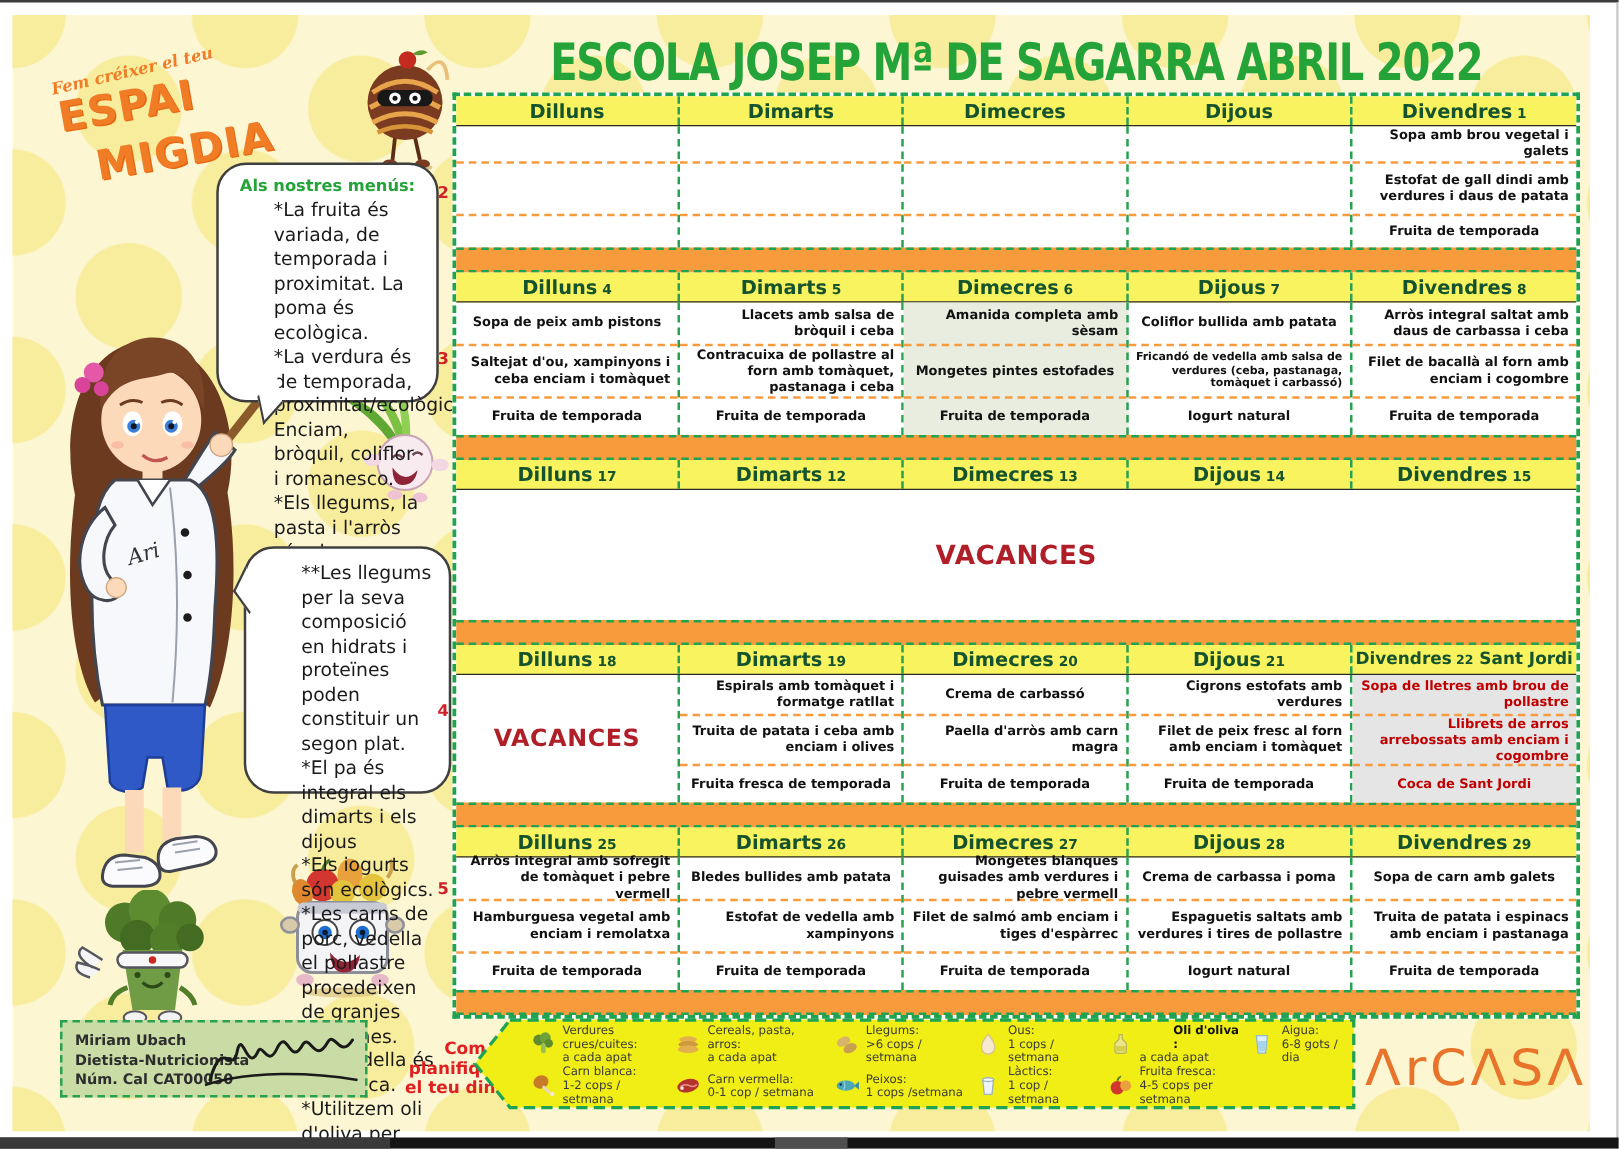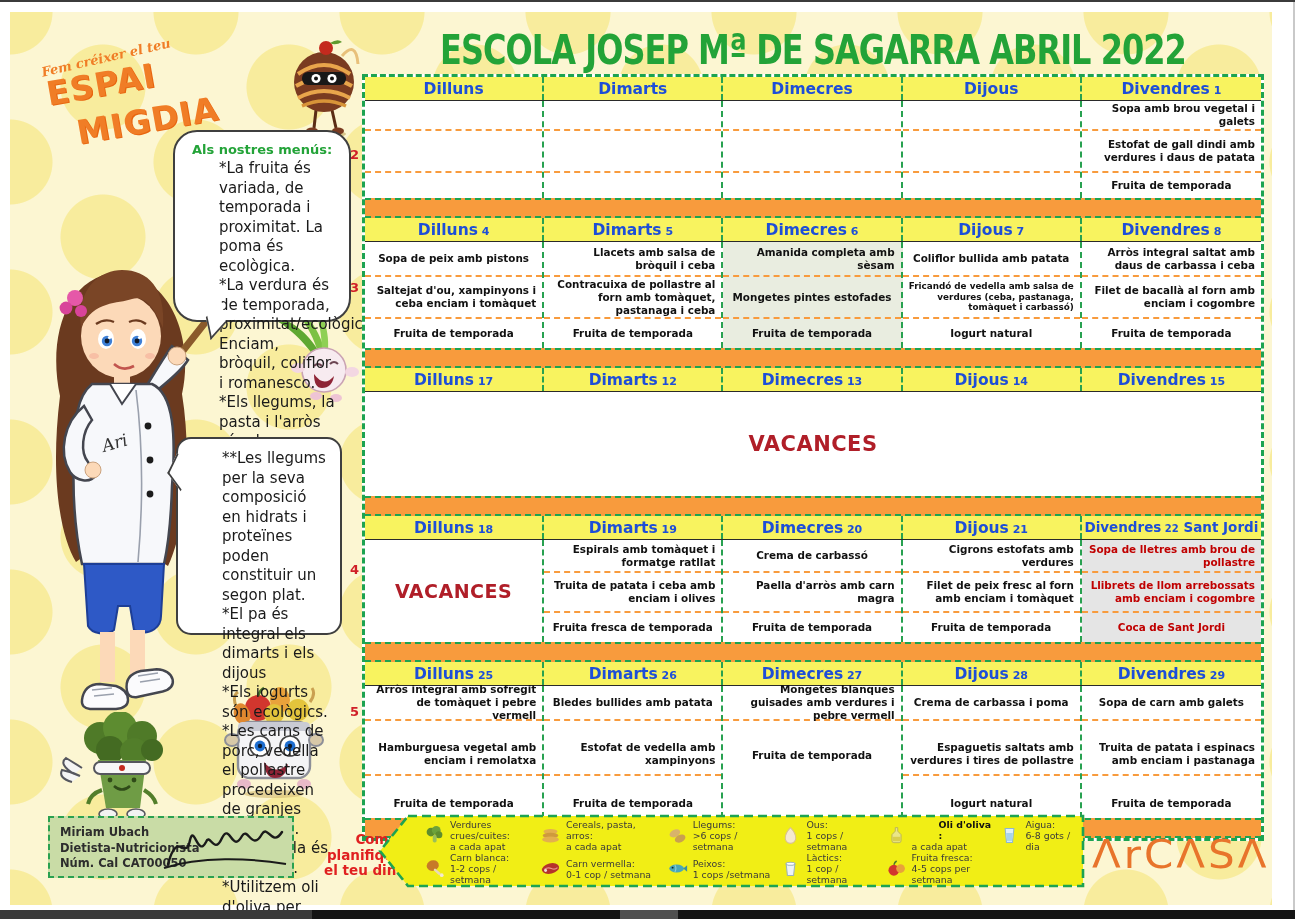--- a/index.html
+++ b/index.html
@@ -23,54 +23,54 @@
     font-family:"DejaVu Serif", serif;}
   .logo-line{position:absolute;color:#f07d26;font-weight:800;letter-spacing:1px;
     font-size:33px;transform:rotate(-10deg);line-height:1;text-shadow:1px 1px 0 #e8650f;}
   .logo-1{left:36px;top:56px;}
   .logo-2{left:66px;top:92px;}
 
   
   .bubble{position:absolute;background:#fff;border:2.5px solid #3f3f3f;border-radius:24px;
     padding:10px 12px 8px;box-sizing:border-box;z-index:4;}
   .bubble1{left:163px;top:118px;width:178px;height:192px;}
-  .bubble2{left:166px;top:425px;width:166px;height:198px;border-radius:15px;}
+  .bubble2{left:185px;top:425px;width:166px;height:198px;}
   .bubble-title{color:#23a338;font-size:13px;font-weight:800;text-align:center;margin-bottom:2px;}
   .bubble-line{font-size:15px;font-weight:normal;color:#1a1a1a;line-height:1.3;margin-left:32px;}
   .tail{position:absolute;width:20px;height:20px;background:#fff;z-index:3;}
   .tail1{left:30px;bottom:-11px;border-right:2.5px solid #3f3f3f;border-bottom:2.5px solid #3f3f3f;
     transform:rotate(60deg) skew(18deg,18deg);}
   .tail2{left:-10px;top:22px;border-left:2.5px solid #3f3f3f;border-bottom:2.5px solid #3f3f3f;
     transform:rotate(40deg) skew(14deg,14deg);}
 
   
   .character{position:absolute;z-index:2;}
 
   
   .menu-area{position:absolute;left:352px;top:14px;width:902px;z-index:5;}
   .page-title{height:48px;line-height:48px;text-align:center;color:#23a338;font-weight:800;
     font-size:33px;letter-spacing:-1px;transform:scale(0.97,1.25);white-space:nowrap;}
   .menu-grid{position:relative;border:3px dashed #1da351;background:#ffffff;}
   .week{position:relative;}
   .week-sep{height:16px;background:#f89b3d;border-top:2px dashed #1da351;border-bottom:2px dashed #1da351;}
   .day-header-row{display:grid;grid-template-columns:repeat(5,1fr);background:#f8f35f;
     border-bottom:1.5px solid #2a2a2a;}
-  .day-header{text-align:center;color:#1d4ed8;font-weight:800;font-size:15.5px;
+  .day-header{text-align:center;color:#14532d;font-weight:800;font-size:15.5px;
     padding:3px 2px 2px;border-right:2.5px dashed #28a150;white-space:nowrap;overflow:hidden;}
   .day-header:last-child{border-right:none;}
   .day-num{font-size:11px;}
   .day-header.tight{font-size:13.5px;}
   .day-header.tight .day-num{font-size:10px;}
   .week-body{display:grid;grid-template-columns:repeat(5,1fr);}
   .day-col{display:grid;border-right:2.5px dashed #28a150;}
   .day-col:last-child{border-right:none;}
   .w0 .day-col{grid-template-rows:30px 42px 25px;}
   .w1 .day-col{grid-template-rows:35px 42px 29px;}
   .w3 .day-col{grid-template-rows:33px 40px 29px;}
-  .w4 .day-col{grid-template-rows:35px 42px 29px;gap:13px;}
+  .w4 .day-col{grid-template-rows:35px 42px 29px;}
   .dish{display:flex;align-items:center;justify-content:center;text-align:right;
     padding:1px 6px;font-size:10.4px;font-weight:bold;color:#111;line-height:1.25;
     border-bottom:2.5px dashed #f89b3d;}
   .day-col .dish:last-child{border-bottom:none;}
   .day-col.sage{background:#e9ede0;}
   .day-col.peach{background:#e5e5e5;}
   .day-col.peach .dish{color:#c00000;}
   .day-col.vac-col{display:flex;align-items:center;justify-content:center;}
   .vacances-cell{font-size:19px;font-weight:800;color:#b01e28;letter-spacing:.5px;}
   .vacances-row{height:104px;display:flex;align-items:center;justify-content:center;
@@ -382,21 +382,21 @@
                 <div class="dish">Paella d'arròs amb carn magra</div>
                 <div class="dish">Fruita de temporada</div>
               </div>
               <div class="day-col">
                 <div class="dish">Cigrons estofats amb verdures</div>
                 <div class="dish">Filet de peix fresc al forn amb enciam i tomàquet</div>
                 <div class="dish">Fruita de temporada</div>
               </div>
               <div class="day-col peach">
                 <div class="dish">Sopa de lletres amb brou de pollastre</div>
-                <div class="dish">Llibrets de llom arrebossats amb enciam i cogombre</div>
+                <div class="dish">Llibrets de arros arrebossats amb enciam i cogombre</div>
                 <div class="dish">Coca de Sant Jordi</div>
               </div>
             </div>
           </div>
           <div class="week-sep"></div>
           <div class="week w4">
             <span class="week-marker">5</span>
             <div class="day-header-row">
               <div class="day-header"><span class="day-name">Dilluns</span><span class="day-num"> 25</span></div>
               <div class="day-header"><span class="day-name">Dimarts</span><span class="day-num"> 26</span></div>
@@ -410,20 +410,21 @@
                 <div class="dish">Hamburguesa vegetal amb enciam i remolatxa</div>
                 <div class="dish">Fruita de temporada</div>
               </div>
               <div class="day-col">
                 <div class="dish">Bledes bullides amb patata</div>
                 <div class="dish">Estofat de vedella amb xampinyons</div>
                 <div class="dish">Fruita de temporada</div>
               </div>
               <div class="day-col">
                 <div class="dish">Mongetes blanques guisades amb verdures i pebre vermell</div>
+                <div class="dish">Filet de salmó amb enciam i tiges d'espàrrec</div>
                 <div class="dish">Fruita de temporada</div>
               </div>
               <div class="day-col">
                 <div class="dish">Crema de carbassa i poma</div>
                 <div class="dish">Espaguetis saltats amb verdures i tires de pollastre</div>
                 <div class="dish">Iogurt natural</div>
               </div>
               <div class="day-col">
                 <div class="dish">Sopa de carn amb galets</div>
                 <div class="dish">Truita de patata i espinacs amb enciam i pastanaga</div>

